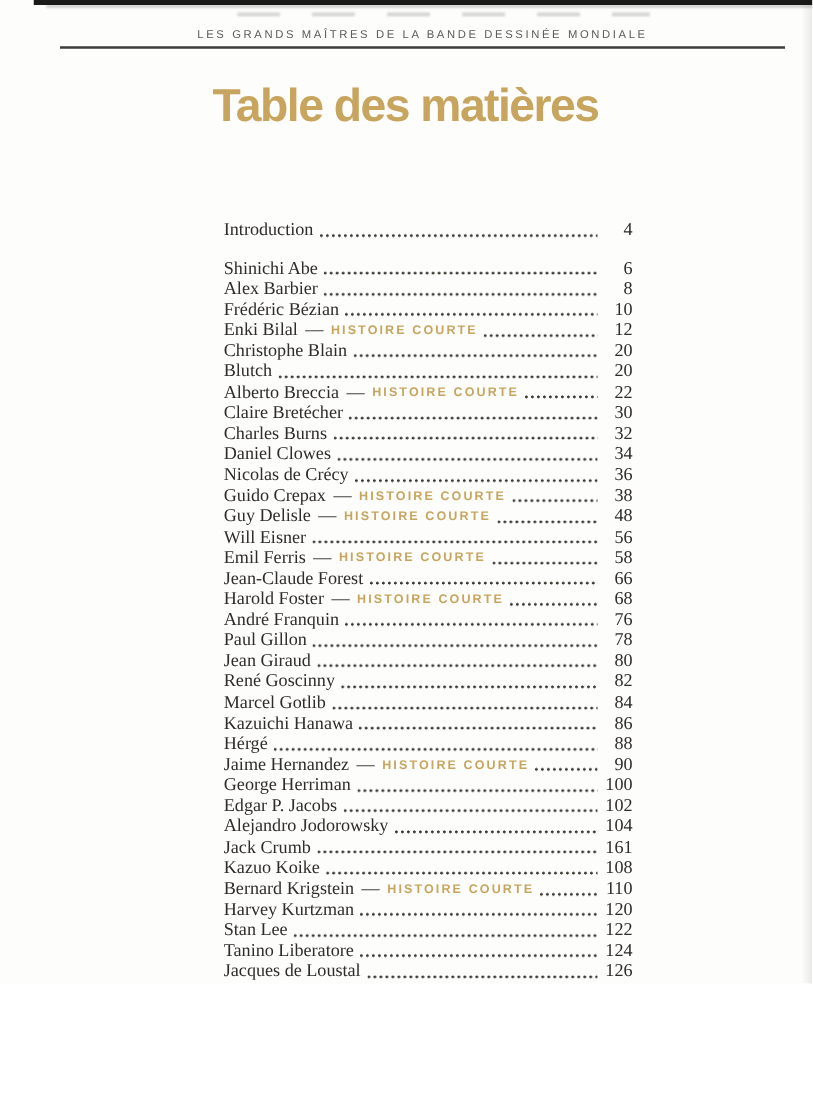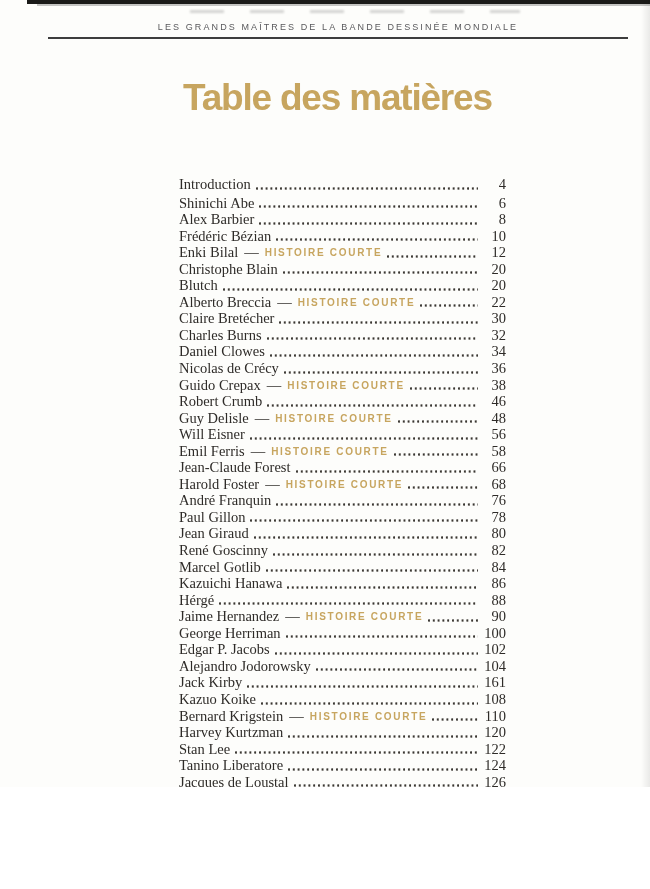--- a/index.html
+++ b/index.html
@@ -44,39 +44,39 @@
     color: var(--header-text, #59595c);
     white-space: nowrap;
   }
   .header-rule {
     position: absolute; top: 37px; left: 48px; right: 22px; height: 2px;
     background: var(--header-rule, #3d3d3d);
   }
 
   
   .page-title {
-    position: absolute; left: 170px; top: 64px; margin: 13px;
+    position: absolute; left: 170px; top: 64px; margin: 0;
     font-family: "Liberation Sans", sans-serif;
     font-weight: bold; font-size: 37px; letter-spacing: -1.2px;
     color: var(--gold, #c7a55f);
     white-space: nowrap;
   }
 
   
   .toc {
     position: absolute; left: 179px; top: 176px; width: 327px;
   }
   .toc-row {
     display: flex; align-items: baseline;
     height: 16.55px;
     font-size: 14.5px;
     color: var(--text, #2e2b28);
     white-space: nowrap;
   }
-  .toc-row.toc-intro { margin-bottom: 2px; justify-content: center; }
+  .toc-row.toc-intro { margin-bottom: 14px; justify-content: center; }
   .toc-name { flex: 0 0 auto; }
   .toc-dash { flex: 0 0 auto; margin: 0 6px; color: var(--text, #2e2b28); }
   .toc-hc {
     flex: 0 0 auto;
     font-family: "Liberation Sans", sans-serif;
     font-weight: bold; font-size: 10px; letter-spacing: 1.7px;
     color: var(--gold, #c7a55f);
     position: relative; top: -1px;
   }
   .toc-leader {
@@ -190,26 +190,20 @@
     <span class="toc-page">36</span>
   </div>
       <div class="toc-row">
     <span class="toc-name">Guido Crepax</span>
     <span class="toc-dash">—</span>
     <span class="toc-hc">HISTOIRE COURTE</span>
     <span class="toc-leader"></span>
     <span class="toc-page">38</span>
   </div>
       <div class="toc-row">
-    <span class="toc-name">Robert Crumb</span>
-
-    <span class="toc-leader"></span>
-    <span class="toc-page">46</span>
-  </div>
-      <div class="toc-row">
     <span class="toc-name">Guy Delisle</span>
     <span class="toc-dash">—</span>
     <span class="toc-hc">HISTOIRE COURTE</span>
     <span class="toc-leader"></span>
     <span class="toc-page">48</span>
   </div>
       <div class="toc-row">
     <span class="toc-name">Will Eisner</span>
 
     <span class="toc-leader"></span>
@@ -296,21 +290,21 @@
     <span class="toc-leader"></span>
     <span class="toc-page">102</span>
   </div>
       <div class="toc-row">
     <span class="toc-name">Alejandro Jodorowsky</span>
 
     <span class="toc-leader"></span>
     <span class="toc-page">104</span>
   </div>
       <div class="toc-row">
-    <span class="toc-name">Jack Kirby</span>
+    <span class="toc-name">Jack Crumb</span>
 
     <span class="toc-leader"></span>
     <span class="toc-page">161</span>
   </div>
       <div class="toc-row">
     <span class="toc-name">Kazuo Koike</span>
 
     <span class="toc-leader"></span>
     <span class="toc-page">108</span>
   </div>

